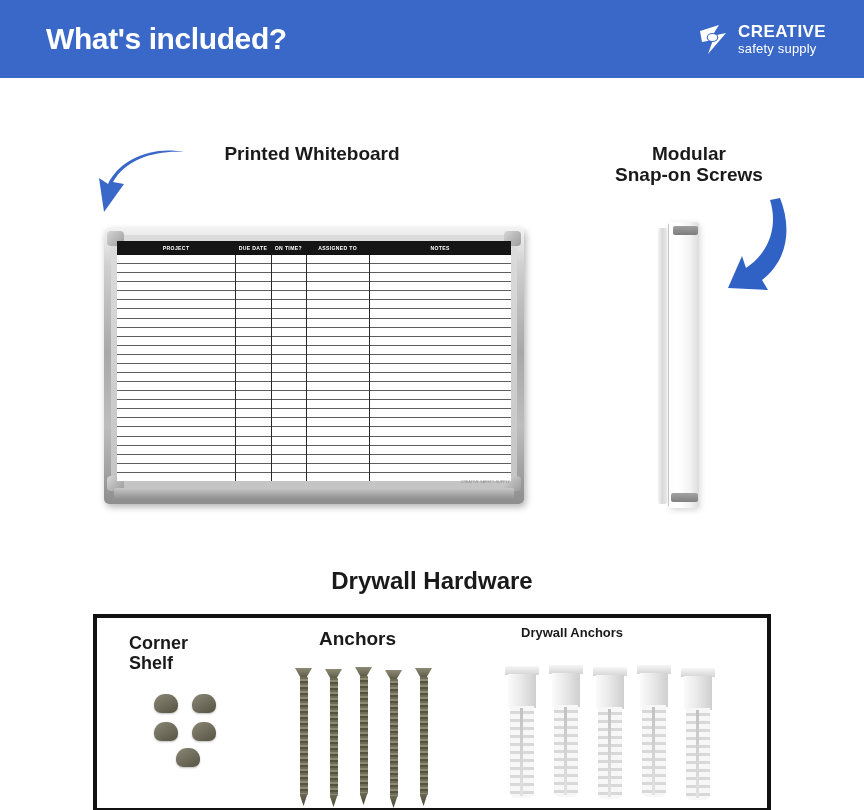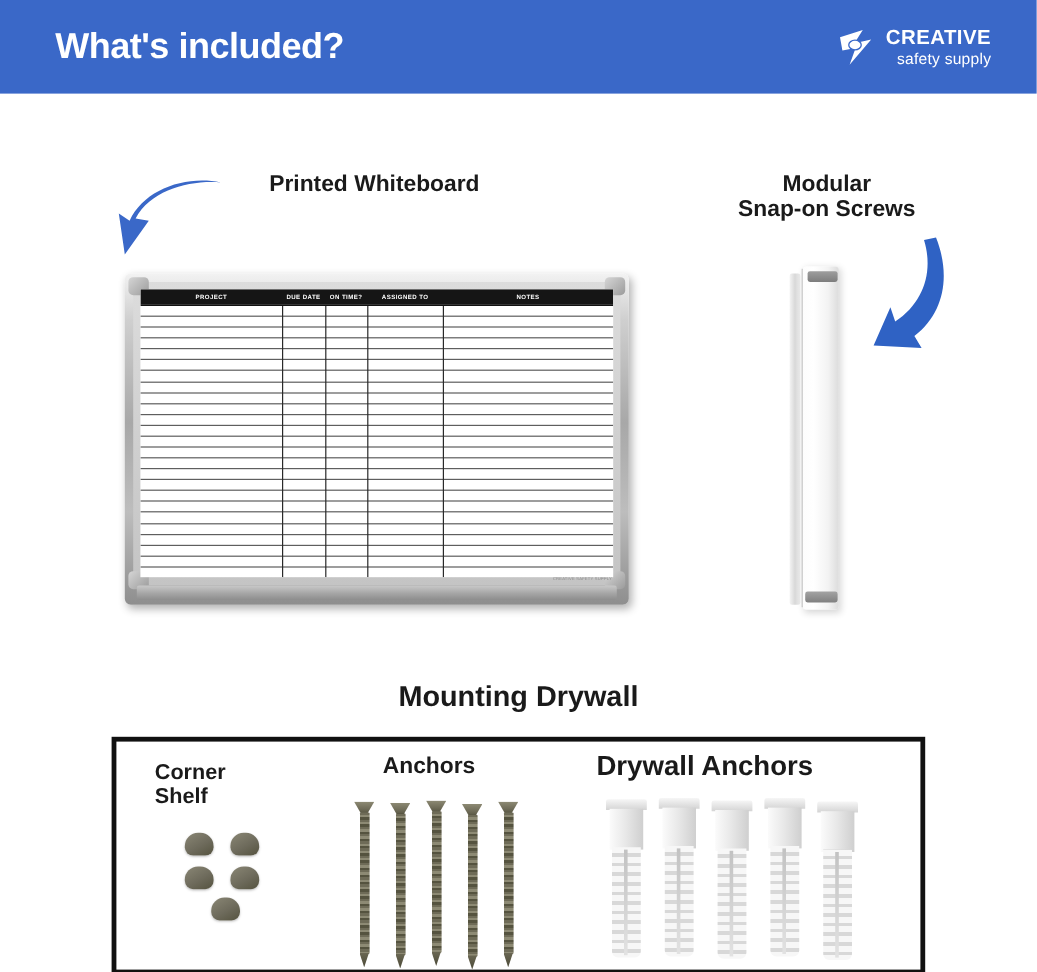--- a/index.html
+++ b/index.html
@@ -43,21 +43,20 @@
   }
   .brand-mark {
     width: 30px;
     height: 32px;
     flex: 0 0 auto;
   }
   .brand-text {
     display: flex;
     flex-direction: column;
     line-height: 1;
-    align-items: flex-end;
   }
   .brand-name {
     color: #ffffff;
     font-size: 17px;
     font-weight: bold;
     letter-spacing: 0.4px;
   }
   .brand-sub {
     color: #ffffff;
     font-size: 13px;
@@ -246,21 +245,21 @@
   }
   .hw-label {
     position: absolute;
     color: #1a1a1a;
     font-weight: bold;
     text-align: left;
     line-height: 1.1;
   }
   .hw-label-plugs   { left: 32px;  top: 16px; width: 120px; font-size: 18px; }
   .hw-label-screws  { left: 222px; top: 11px; width: 160px; font-size: 19px; }
-  .hw-label-anchors { left: 400px; top: 8px;  width: 250px; font-size: 23px; }
+  .hw-label-anchors { left: 424px; top: 8px;  width: 250px; font-size: 13px; }
 
   
   .plugs {
     position: absolute;
     left: 55px; top: 76px;
     width: 76px; height: 70px;
   }
   .plug {
     position: absolute;
     width: 24px; height: 19px;
@@ -379,21 +378,21 @@
   </div>
 </div>
 
 <div class="caption caption-whiteboard">Printed Whiteboard</div>
 
 <div class="caption caption-shelf">
   <span>Modular</span><br>
   <span>Snap-on Screws</span>
 </div>
 
-<div class="caption caption-hardware">Mounting Drywall</div>
+<div class="caption caption-hardware">Drywall Hardware</div>
 
 <span class="arrow arrow-left">
   <svg viewBox="0 0 92 70" width="92" height="70" aria-hidden="true">
     <path d="M88 4 C62 2 30 10 17 34 L28 36 L8 64 L3 30 L12 36 C24 10 58 -2 88 4 Z" fill="#3a68c8"></path>
   </svg>
 </span>
 
 <span class="arrow arrow-right">
   <svg viewBox="0 0 78 104" width="78" height="104" aria-hidden="true">
     <path d="M62 2 C74 32 70 64 44 84 L50 94 L10 92 L24 60 L28 72 C52 56 60 30 52 4 Z" fill="#2f62c4"></path>

